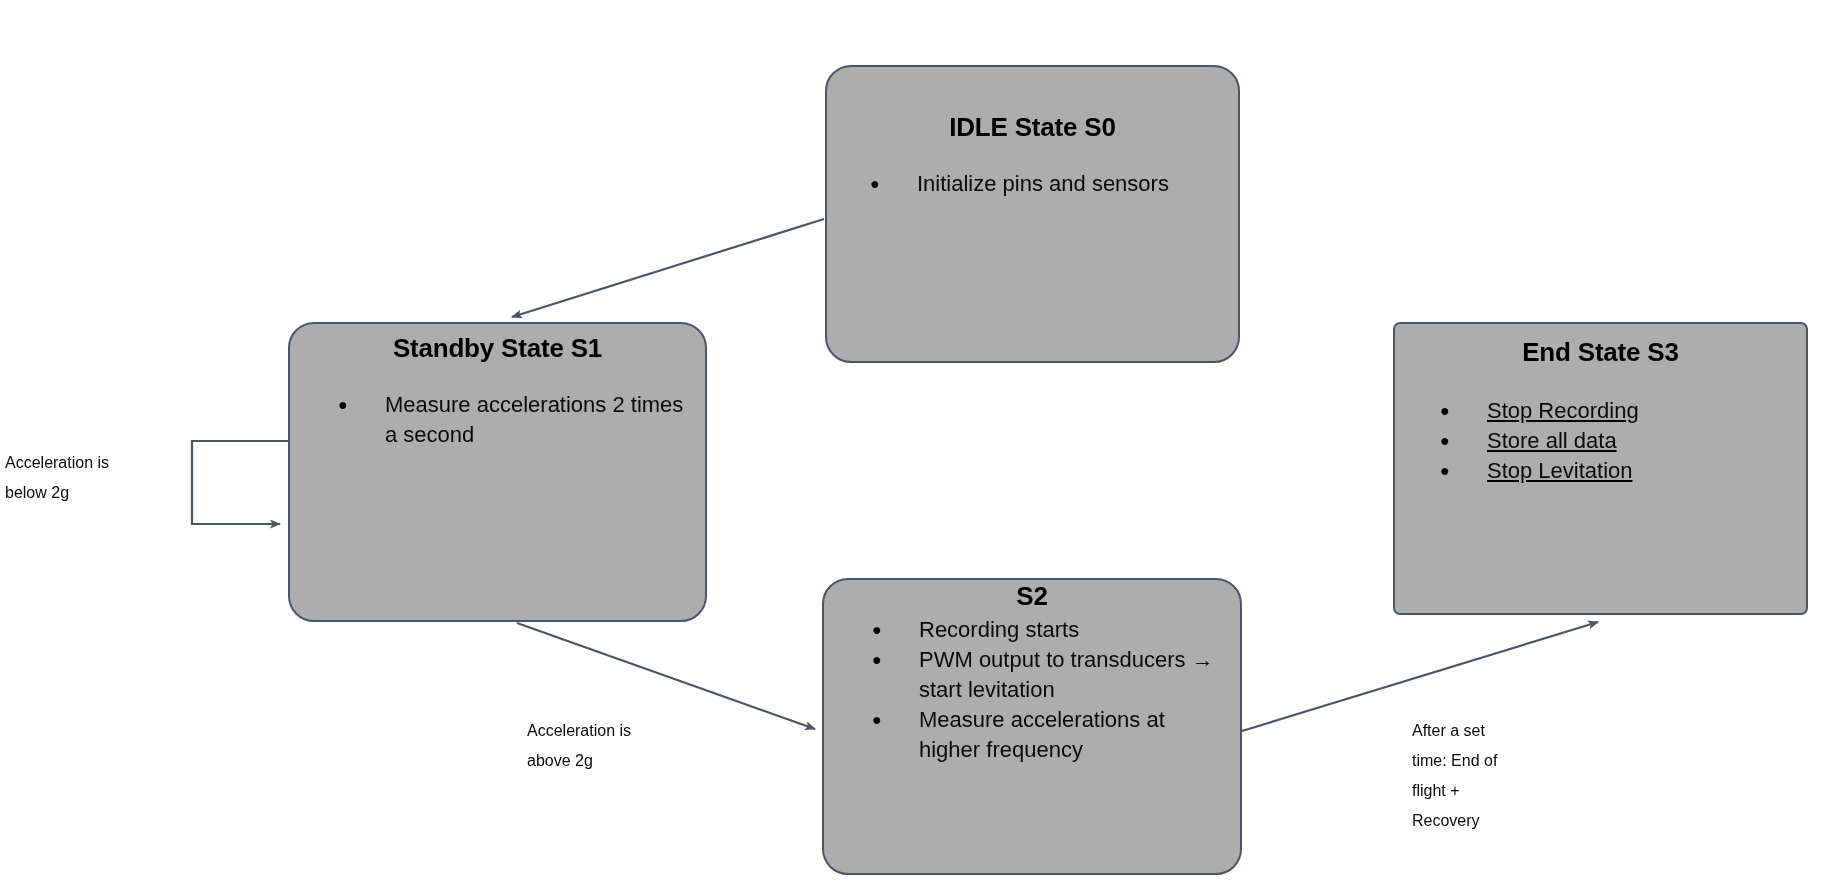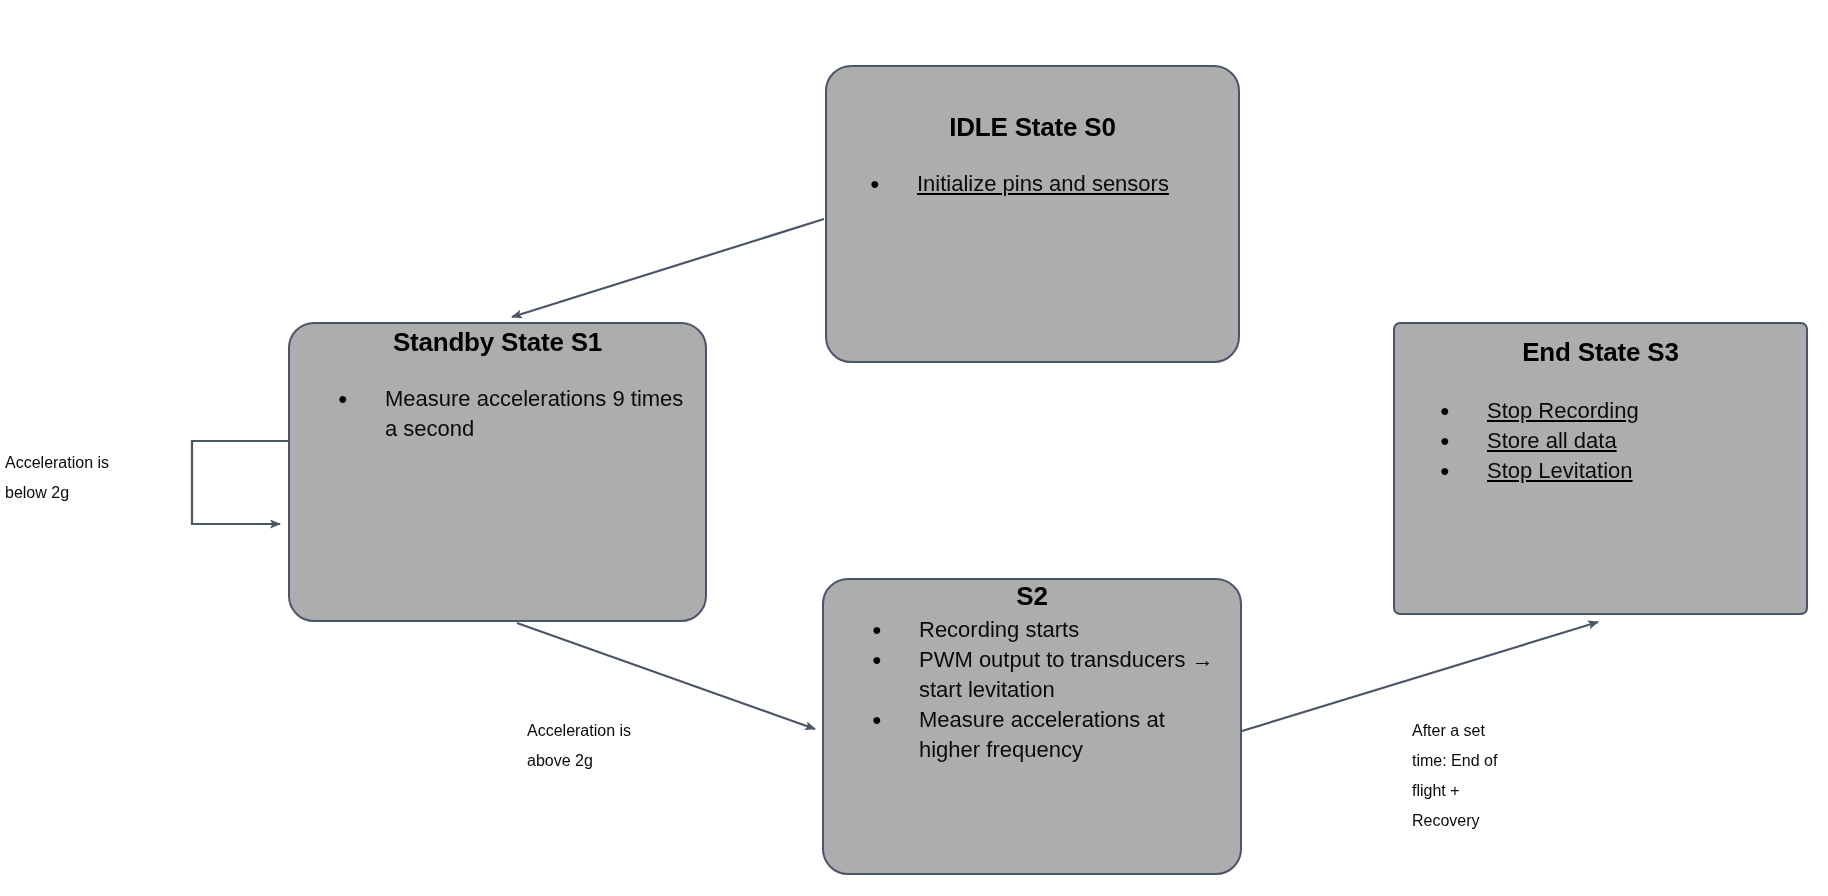--- a/index.html
+++ b/index.html
@@ -94,29 +94,29 @@
       <line x1="517" y1="623" x2="815" y2="729" stroke="#4A5568" stroke-width="2.2" marker-end="url(#arrowhead)"></line>
     </g>
 
     <g>
       <line x1="1242" y1="731" x2="1598" y2="622" stroke="#4A5568" stroke-width="2.2" marker-end="url(#arrowhead)"></line>
     </g>
   </svg>
 
   <div class="state-box" style="left:825px; top:65px; width:415px; height:298px;">
     <div class="state-title" style="margin-top:44px;">IDLE State S0</div>
-    <ul class="state-list" style="margin-top:26px; margin-left:43px; margin-right:18px;text-decoration:underline;">
+    <ul class="state-list" style="margin-top:26px; margin-left:43px; margin-right:18px;">
       <li>Initialize pins and sensors</li>
     </ul>
   </div>
 
   <div class="state-box" style="left:288px; top:322px; width:419px; height:300px;">
-    <div class="state-title" style="margin-top:2px;">Standby State S1</div>
+    <div class="state-title" style="margin-top:8px;">Standby State S1</div>
     <ul class="state-list" style="margin-top:26px; margin-left:48px; margin-right:20px;">
-      <li>Measure accelerations 9 times a second</li>
+      <li>Measure accelerations 2 times a second</li>
     </ul>
   </div>
 
   <div class="state-box" style="left:822px; top:578px; width:420px; height:297px;">
     <div class="state-title">S2</div>
     <ul class="state-list" style="margin-top:3px; margin-left:48px; margin-right:16px;">
       <li>Recording starts</li>
       <li>PWM output to transducers → start levitation</li>
       <li>Measure accelerations at higher frequency</li>
     </ul>

